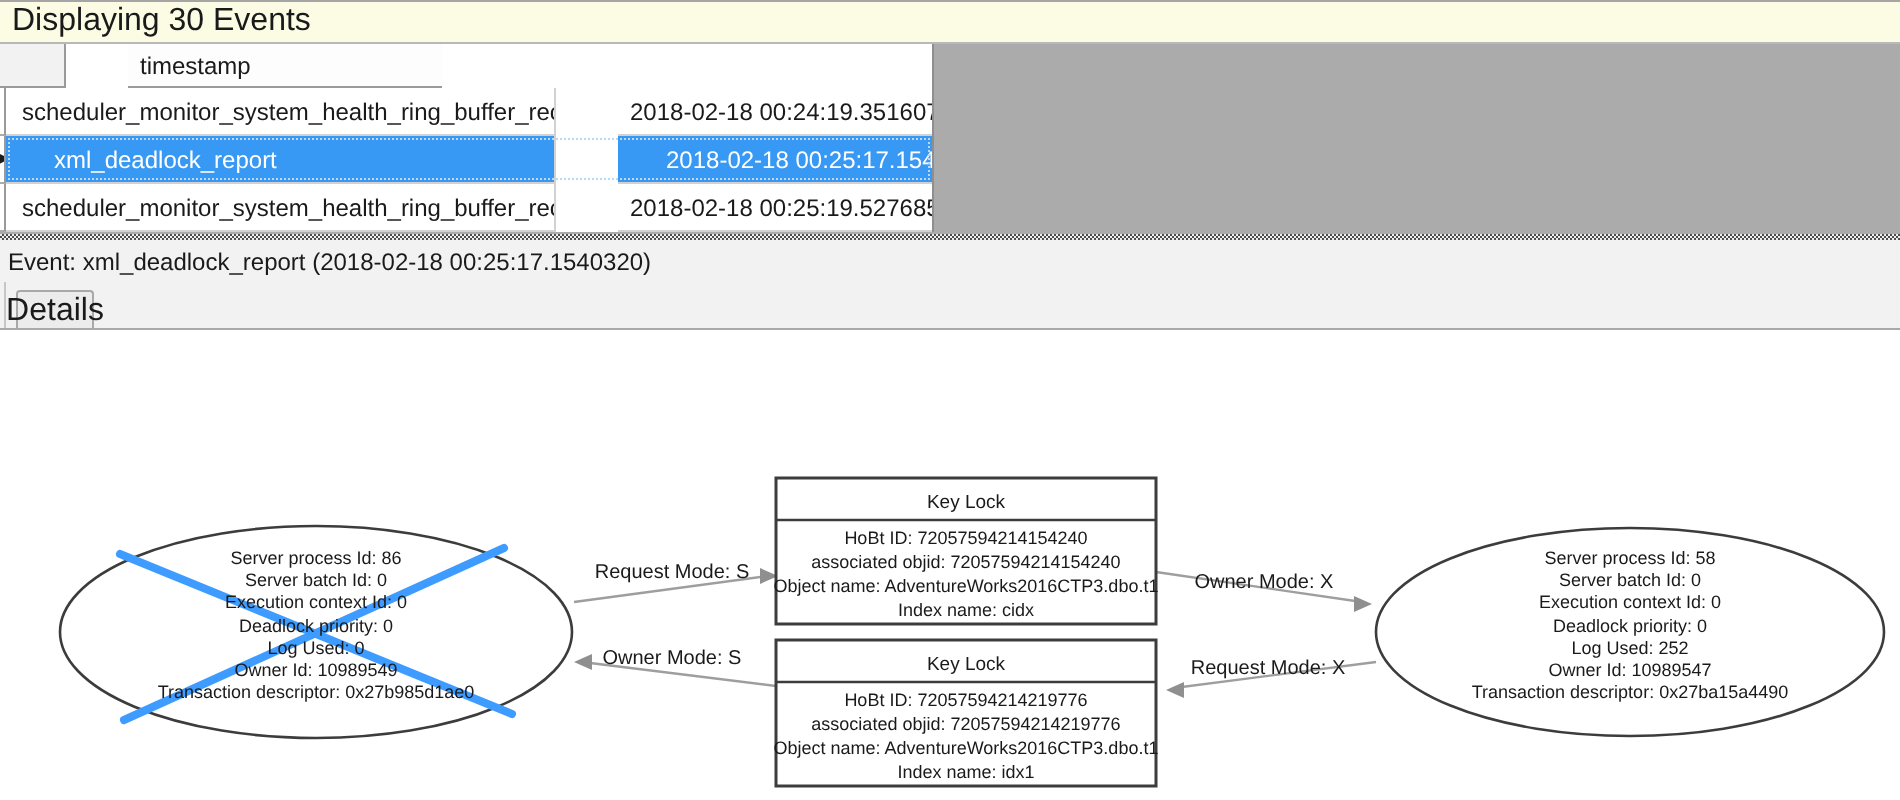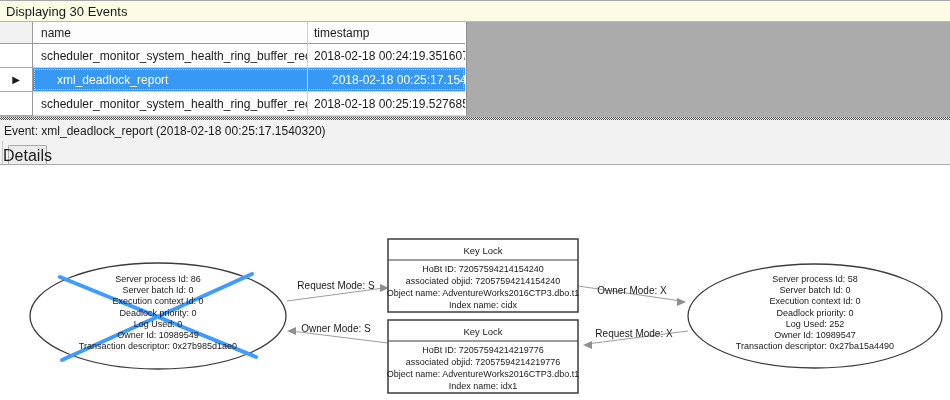--- a/index.html
+++ b/index.html
@@ -4,35 +4,35 @@
 <style>
   * { margin:0; padding:0; box-sizing:border-box; }
   html,body { width:950px; height:400px; overflow:hidden; background:#fff;
               font-family:"Liberation Sans", sans-serif; }
   .screen { position:relative; width:950px; height:400px; background:#F2F2F2; }
 
   
   .info-bar { position:absolute; top:0; left:0; width:950px; height:22px;
               background:#FCFCE4; border-top:1px solid #A5A5A5; border-bottom:1px solid #B9B9B9;
               display:flex; align-items:center; padding-left:6px;
-              font-size:13px; color:#1a1a1a; }
+              font-size:16px; color:#1a1a1a; }
 
   
   .grid-area { position:absolute; top:22px; left:0; width:950px; height:95px; background:#ABABAB; }
   .grid-table { position:absolute; top:0; left:0; width:467px; background:#fff;
                 border-right:1px solid #8F8F8F; }
   .grid-row { display:flex; }
   .cell { overflow:hidden; white-space:nowrap; font-size:12px; color:#1a1a1a;
           border-right:1px solid #D2D2D2; border-bottom:1px solid #D2D2D2;
           display:flex; align-items:center; }
   .cell.selector { width:33px; justify-content:center;
                    background:linear-gradient(#DADADA,#C3C3C3);
                    border-right:1px solid #9A9A9A; border-bottom:1px solid #ABABAB; }
   .cell.name { width:275px; padding-left:8px; }
-  .cell.ts { width:157px; padding-left:6px; border-right:none; }
+  .cell.ts { width:157px; padding-left:6px; border-right:none;margin-left:31px; }
   .grid-header .cell { height:22px; background:#FDFDFD; border-bottom:1px solid #9A9A9A; }
   .grid-header .cell.selector { background:#F2F2F2; }
   .data-row .cell { height:24px; background:#fff; }
   .row-body { position:relative; display:flex; }
   .data-row.selected .cell.name, .data-row.selected .cell.ts {
       background:#3899F5; color:#fff;padding-left:24px; }
   .focus-rect { position:absolute; inset:1px 1px 2px 1px; border:1px dotted #BCD8F7;
                 pointer-events:none; display:none; }
   .data-row.selected .focus-rect { display:block; }
   .selector-arrow { font-size:10px; color:#1b1b1b; line-height:1; }
@@ -74,21 +74,20 @@
 <div class="screen">
 
   <div class="info-bar">
     <span>Displaying 30 Events</span>
   </div>
 
   <div class="grid-area">
     <div class="grid-table">
       <div class="grid-row grid-header">
         <div class="cell selector"></div>
-        <div class="cell name">name</div>
         <div class="cell ts">timestamp</div>
       </div>
 
       <div class="grid-row data-row">
         <div class="cell selector"></div>
         <div class="row-body">
           <div class="cell name">scheduler_monitor_system_health_ring_buffer_recorded</div>
           <div class="cell ts">2018-02-18 00:24:19.3516078</div>
 
         </div>

